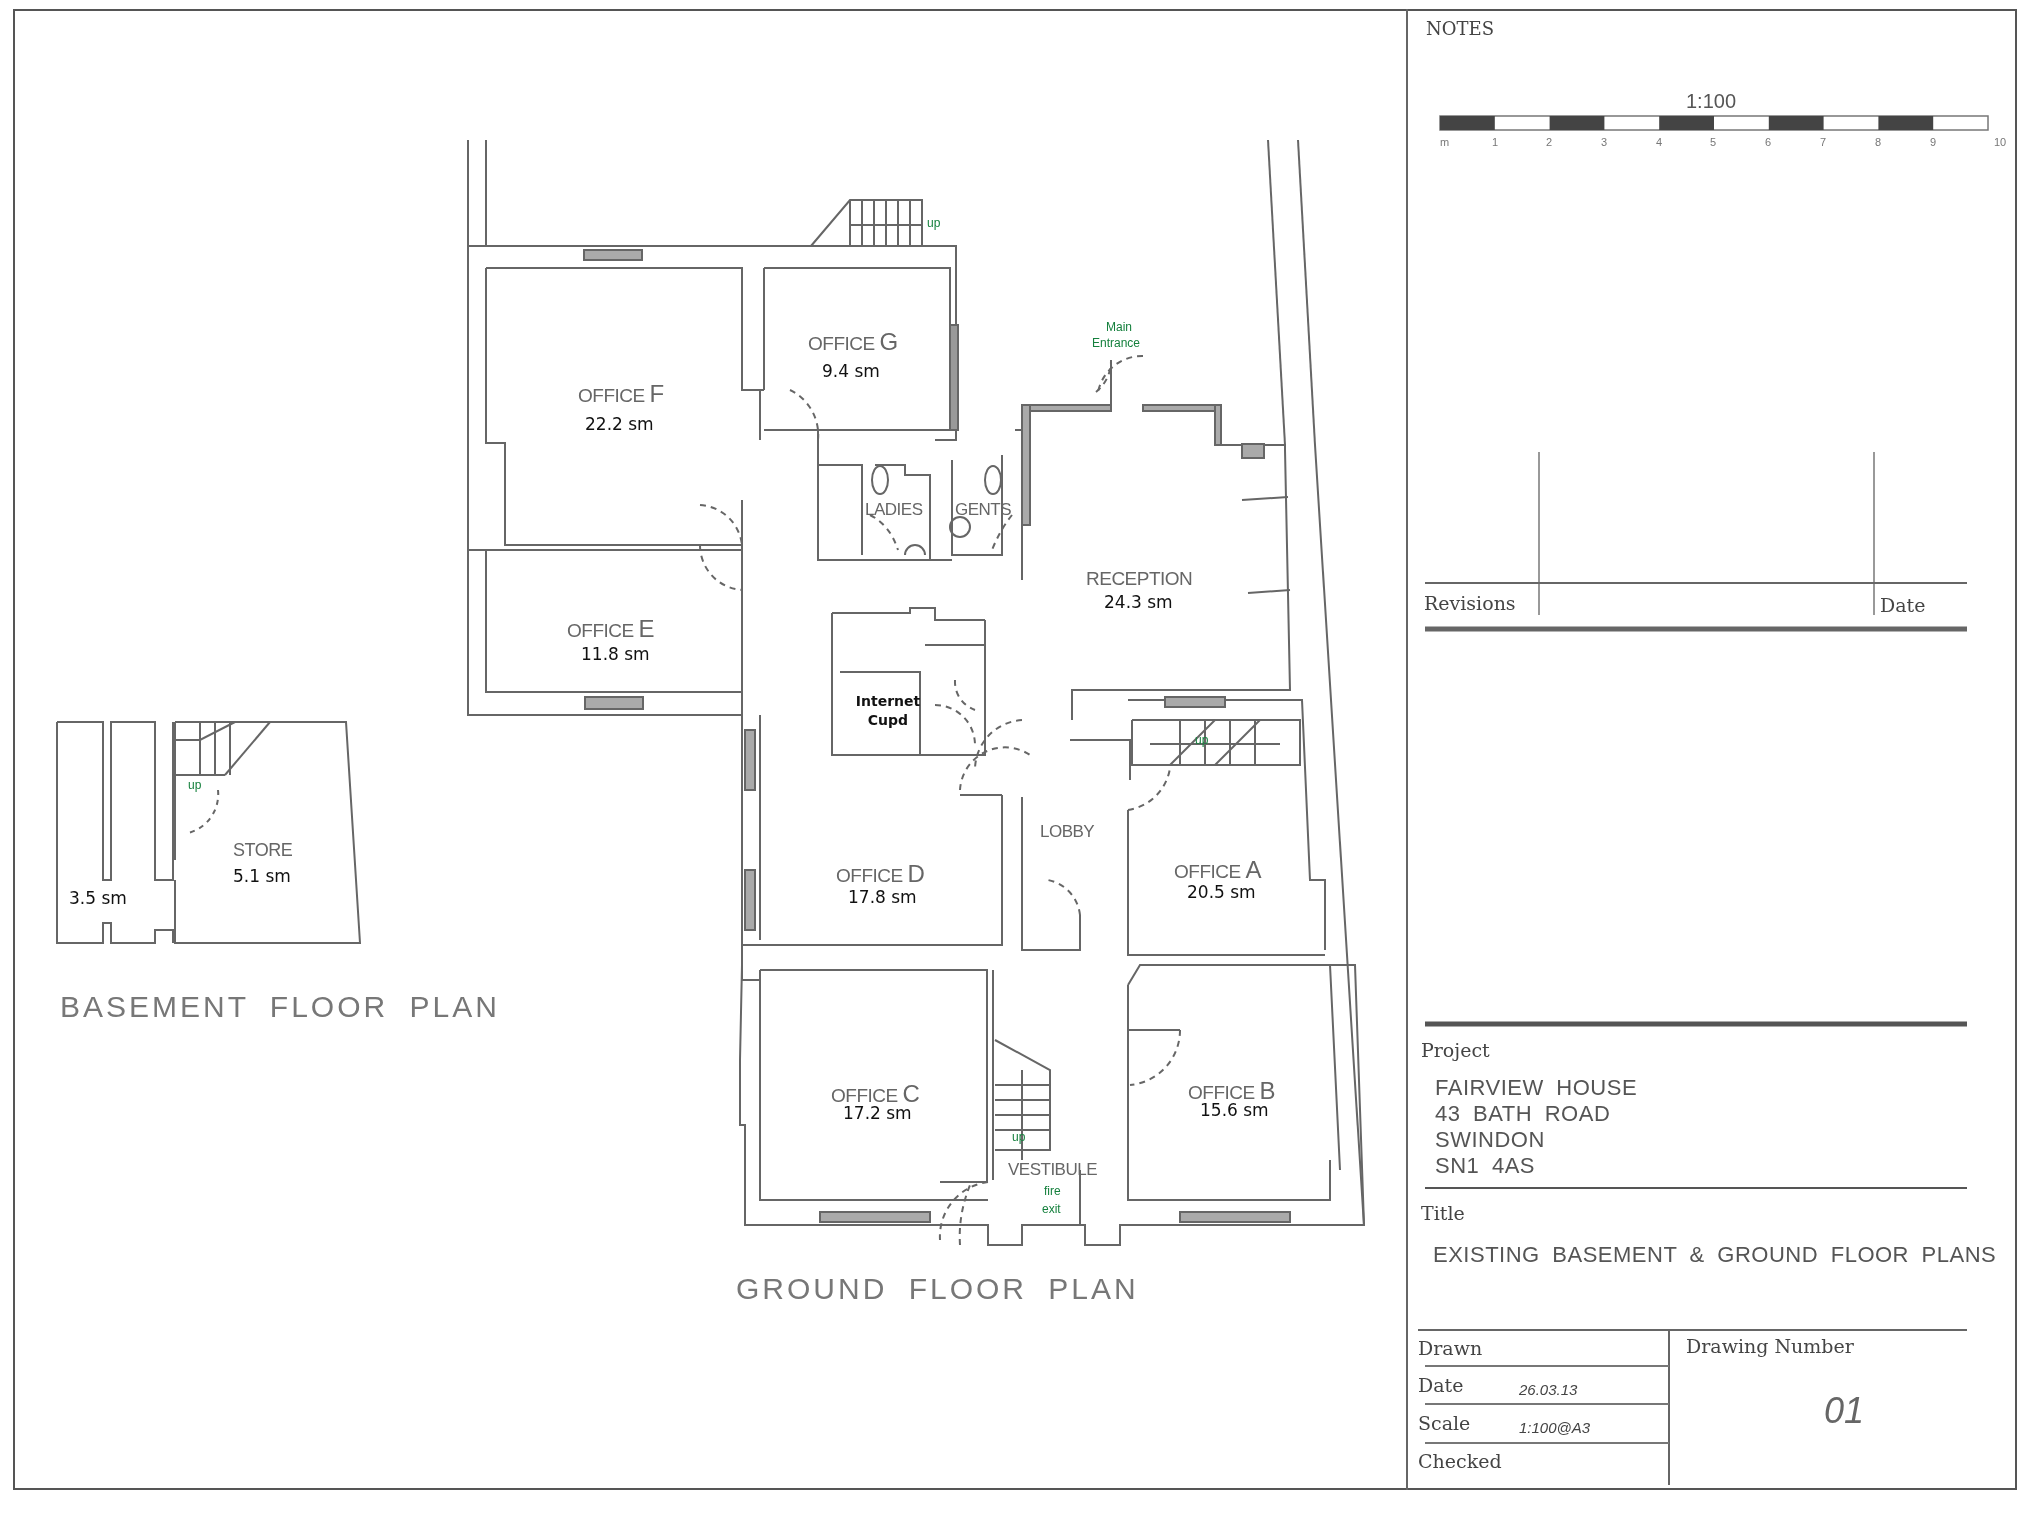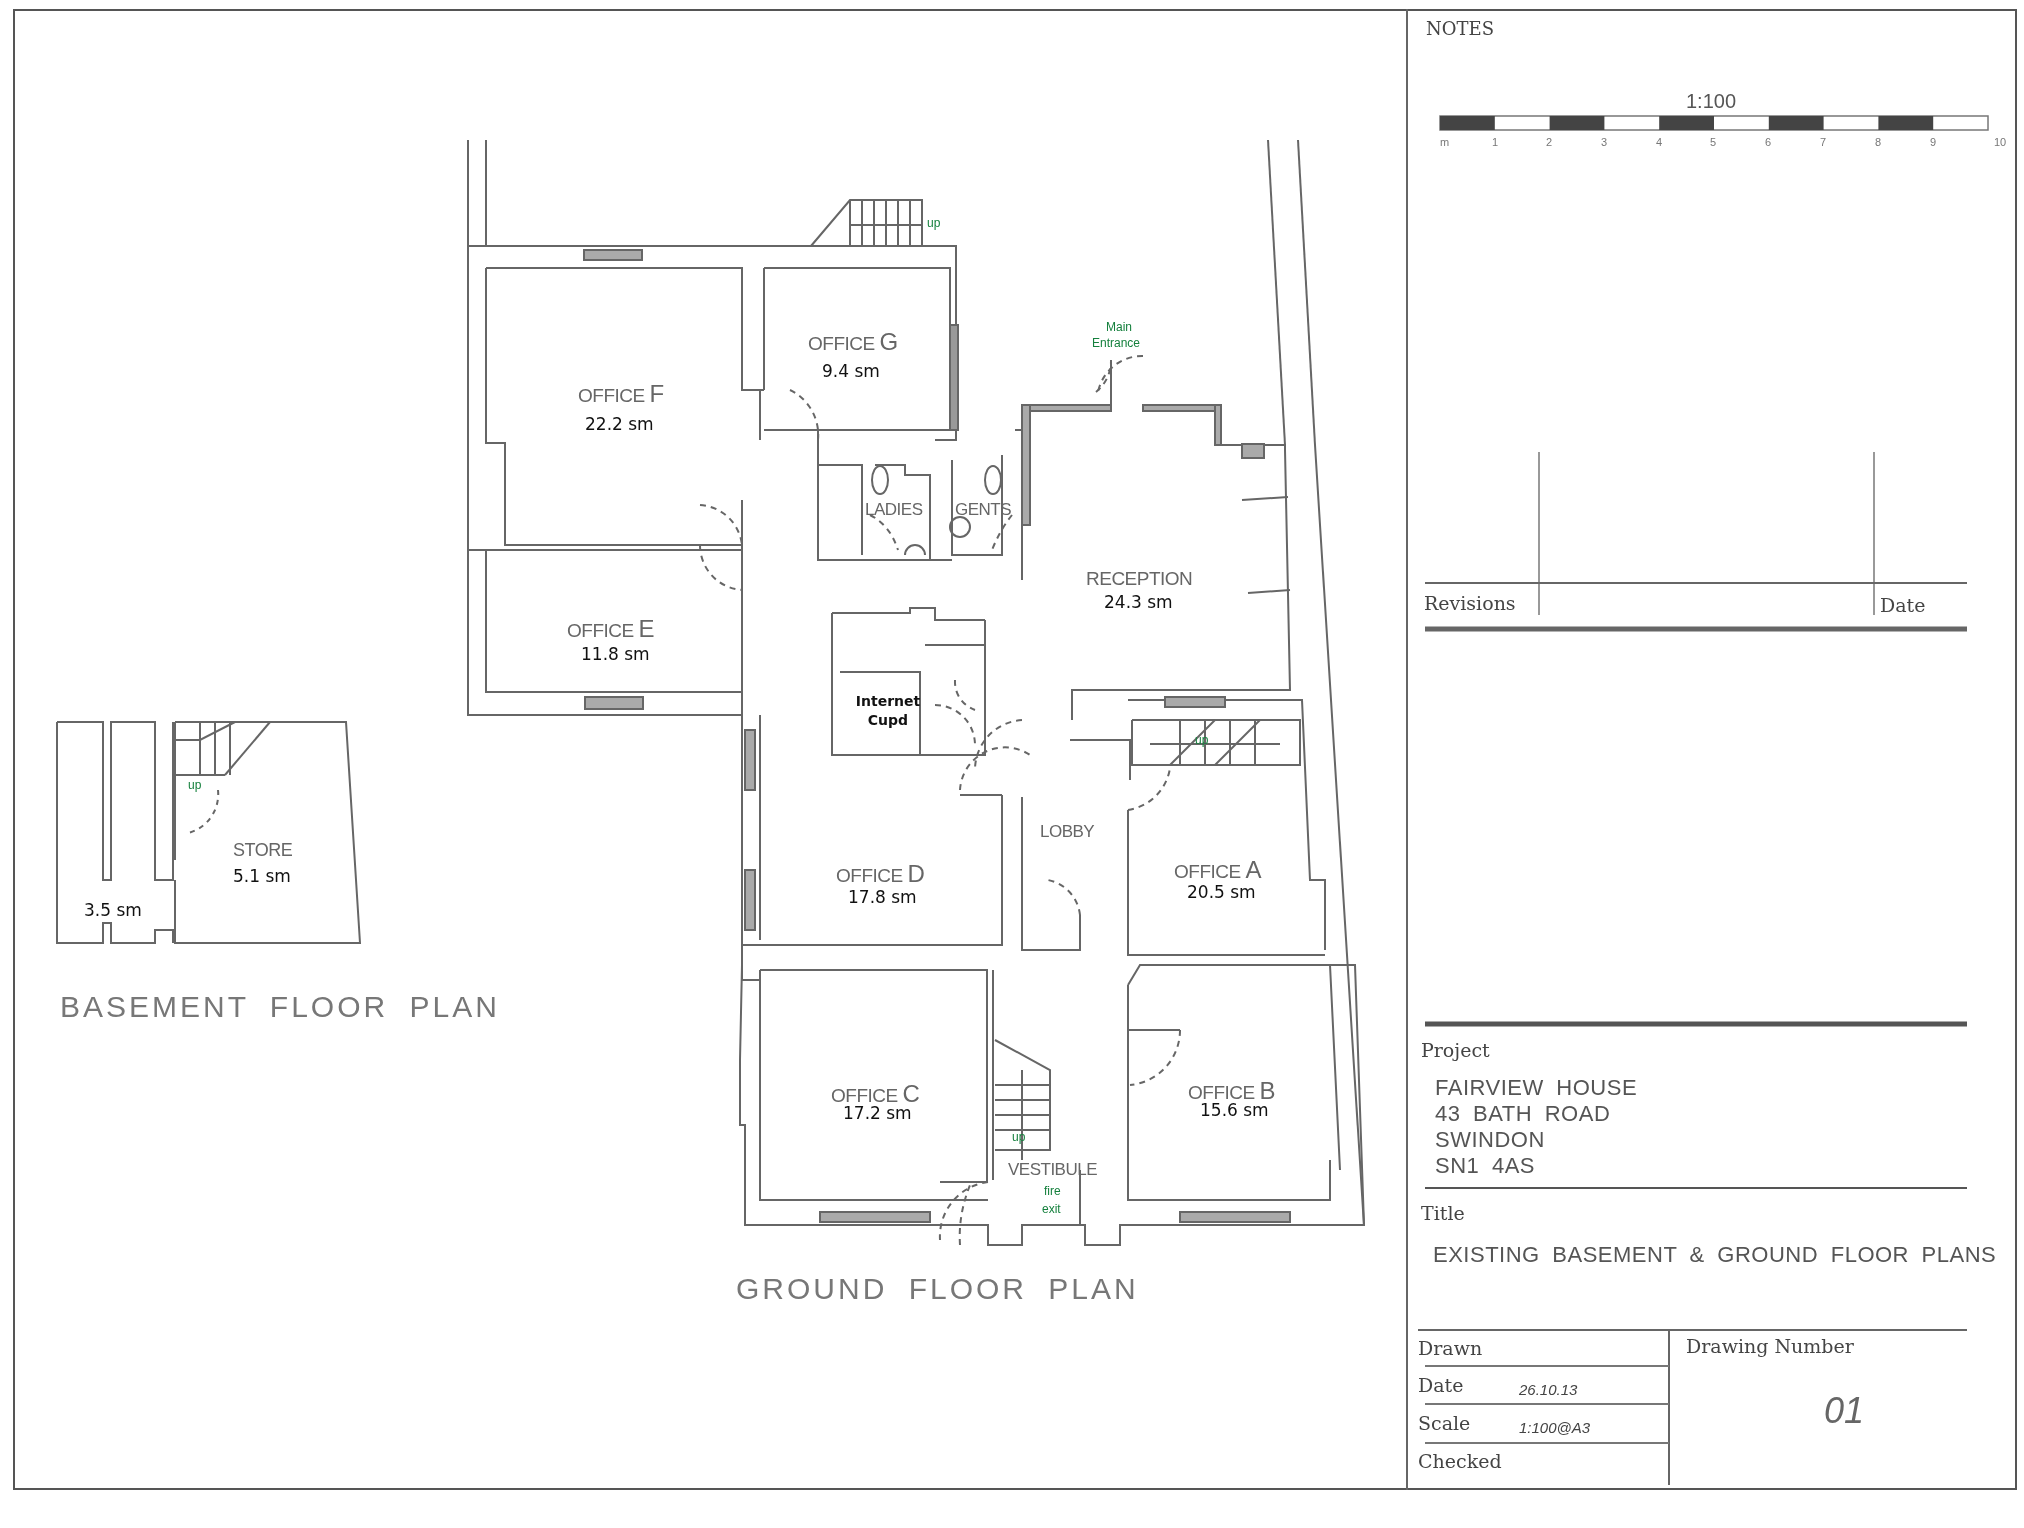--- a/index.html
+++ b/index.html
@@ -211,21 +211,21 @@
 <div class="lbl tb-value" style="left:1435px; top:1075px;">FAIRVIEW HOUSE</div>
 <div class="lbl tb-value" style="left:1435px; top:1101px;">43 BATH ROAD</div>
 <div class="lbl tb-value" style="left:1435px; top:1127px;">SWINDON</div>
 <div class="lbl tb-value" style="left:1435px; top:1153px;">SN1 4AS</div>
 
 <div class="lbl tb-label" style="left:1421px; top:1202px;">Title</div>
 <div class="lbl tb-value" style="left:1433px; top:1242px;">EXISTING BASEMENT &amp; GROUND FLOOR PLANS</div>
 
 <div class="lbl tb-label" style="left:1418px; top:1337px;">Drawn</div>
 <div class="lbl tb-label" style="left:1418px; top:1374px;">Date</div>
-<div class="lbl tb-italic" style="left:1519px; top:1381px;">26.10.13</div>
+<div class="lbl tb-italic" style="left:1519px; top:1381px;">26.03.13</div>
 <div class="lbl tb-label" style="left:1418px; top:1412px;">Scale</div>
 <div class="lbl tb-italic" style="left:1519px; top:1419px;">1:100@A3</div>
 <div class="lbl tb-label" style="left:1418px; top:1450px;">Checked</div>
 <div class="lbl tb-label" style="left:1686px; top:1335px;">Drawing Number</div>
 <div class="lbl drawno" style="left:1824px; top:1390px;">01</div>
 
 <div class="lbl room" style="left:578px; top:380px;"><span>OFFICE</span> <span class="big">F</span></div>
 <div class="lbl area" style="left:585px; top:414px;">22.2 sm</div>
 
 <div class="lbl room" style="left:808px; top:328px;"><span>OFFICE</span> <span class="big">G</span></div>
@@ -259,15 +259,15 @@
 <div class="lbl small" style="left:1092px; top:336px;">Entrance</div>
 <div class="lbl hand" style="left:848px; top:692px; width:80px;"><span>Internet</span><br><span>Cupd</span></div>
 <div class="lbl small" style="left:927px; top:216px;">up</div>
 <div class="lbl small" style="left:1195px; top:733px;">up</div>
 <div class="lbl small" style="left:1012px; top:1130px;">up</div>
 
 <div class="lbl plan-title" style="left:736px; top:1272px;">GROUND FLOOR PLAN</div>
 
 <div class="lbl room" style="left:233px; top:840px; font-size:18px;">STORE</div>
 <div class="lbl area" style="left:233px; top:866px;">5.1 sm</div>
-<div class="lbl area" style="left:84px; top:888px;margin-top:12px;">3.5 sm</div>
+<div class="lbl area" style="left:69px; top:888px;">3.5 sm</div>
 <div class="lbl small" style="left:188px; top:778px;">up</div>
 <div class="lbl plan-title" style="left:54px; top:990px;margin-left:6px;">BASEMENT FLOOR PLAN</div>
 
 </body></html>

